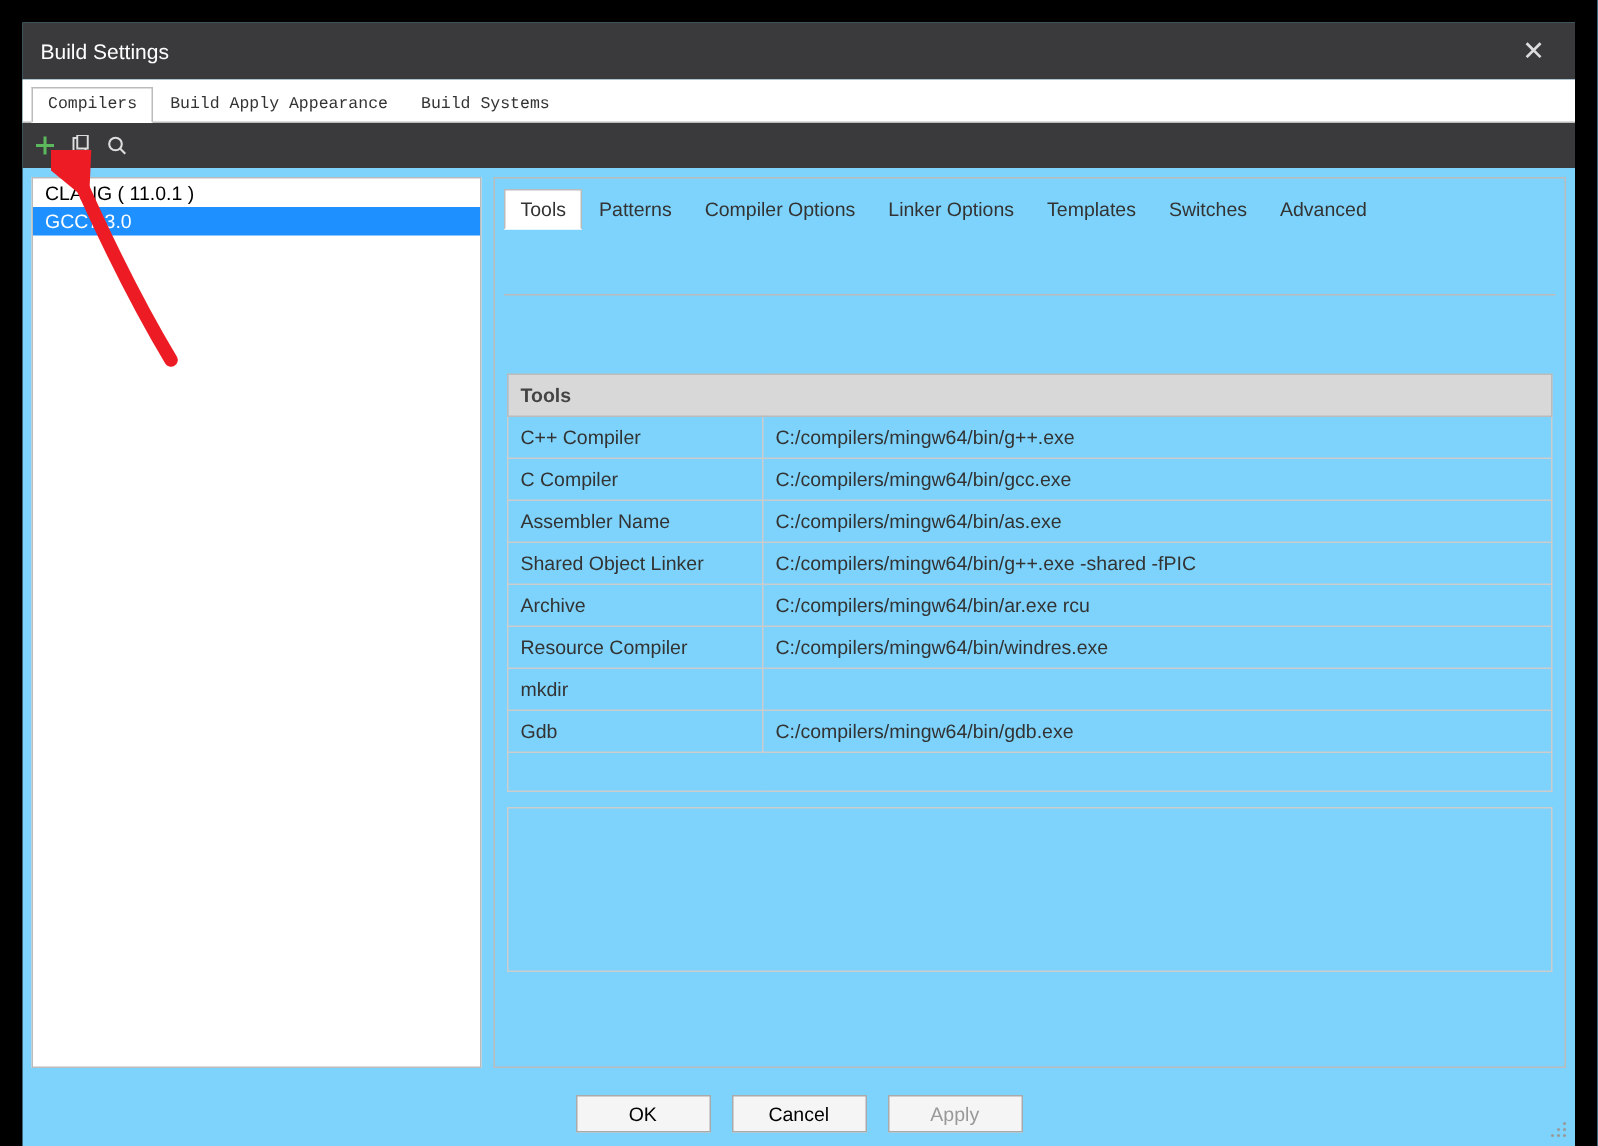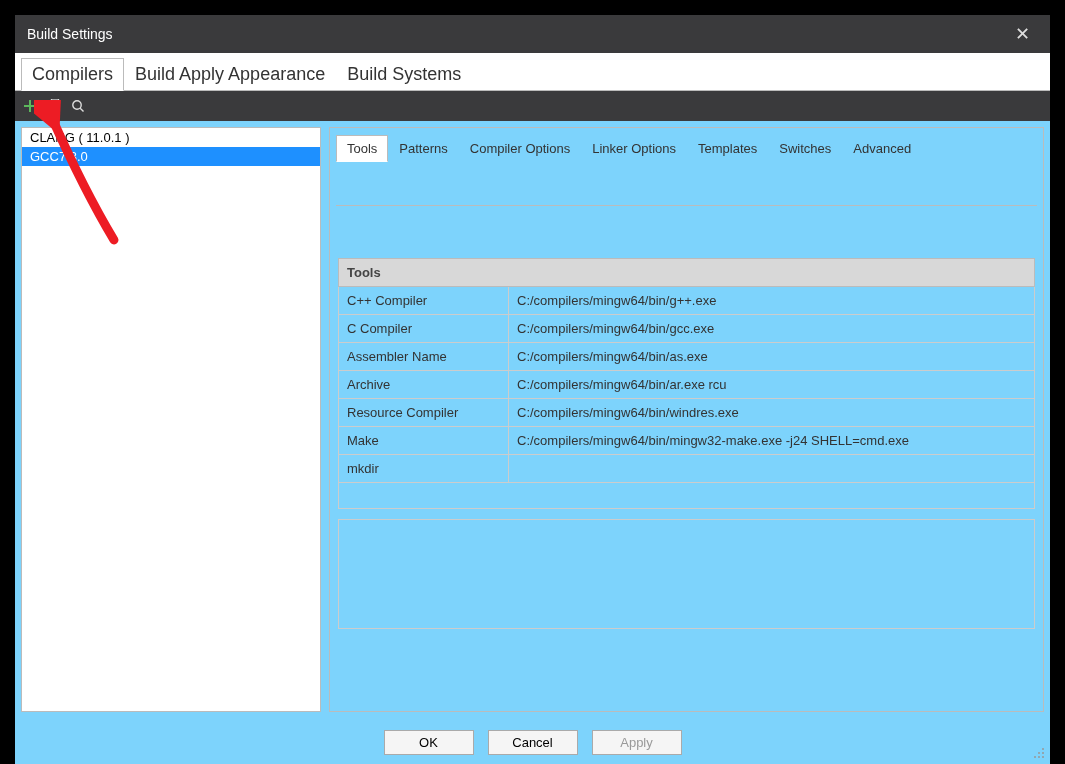--- a/index.html
+++ b/index.html
@@ -41,27 +41,28 @@
 .main-tabs {
   display: flex;
   border-bottom: 1px solid #bbb;
   background: #fff;
   padding-left: 6px;
   padding-top: 4px;
   gap: 0;
 }
 .main-tab {
   padding: 5px 10px;
-  font-size: 18px;
+  font-size: 11px;
   color: #333;
   cursor: pointer;
   border: 1px solid transparent;
   border-bottom: none;
   position: relative;
   top: 1px;
+  font-family: Liberation Mono, monospace;
 }
 .main-tab.active {
   border: 1px solid #bbb;
   border-bottom: 1px solid #fff;
   background: #fff;
 }
 .toolbar {
   background: #3a3a3c;
   height: 30px;
   display: flex;
@@ -250,34 +251,38 @@
               </tr>
               <tr>
                 <td>C Compiler</td>
                 <td>C:/compilers/mingw64/bin/gcc.exe</td>
               </tr>
               <tr>
                 <td>Assembler Name</td>
                 <td>C:/compilers/mingw64/bin/as.exe</td>
               </tr>
               <tr>
+                <td>Shared Object Linker</td>
+                <td>C:/compilers/mingw64/bin/g++.exe -shared -fPIC</td>
+              </tr>
+              <tr>
                 <td>Archive</td>
                 <td>C:/compilers/mingw64/bin/ar.exe rcu</td>
               </tr>
               <tr>
                 <td>Resource Compiler</td>
                 <td>C:/compilers/mingw64/bin/windres.exe</td>
               </tr>
               <tr>
-                <td>Make</td>
-                <td>C:/compilers/mingw64/bin/mingw32-make.exe -j24 SHELL=cmd.exe</td>
-              </tr>
-              <tr>
                 <td>mkdir</td>
                 <td></td>
+              </tr>
+              <tr>
+                <td>Gdb</td>
+                <td>C:/compilers/mingw64/bin/gdb.exe</td>
               </tr>
             </tbody>
           <tfoot>
               <tr>
                 <td colspan="2" style="height:26px;"></td>
               </tr>
             </tfoot>
         </table>
         <div class="empty-panel"></div>
       </div>

